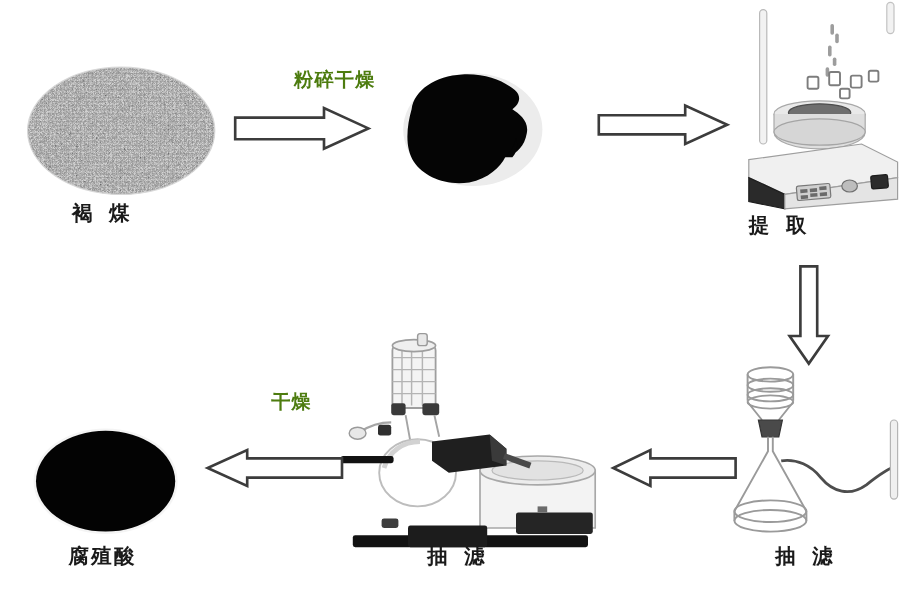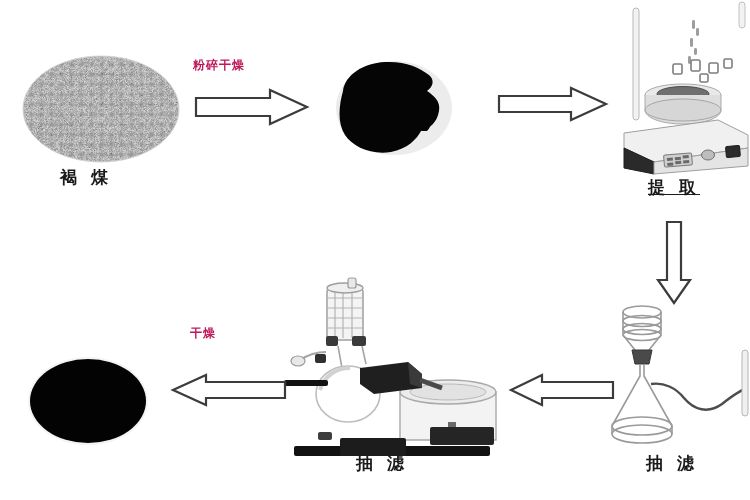--- a/index.html
+++ b/index.html
@@ -10,22 +10,22 @@
   }
   #diagram{position:absolute;left:0;top:0;width:750px;height:500px;}
   .node{position:absolute;}
   .caption{
     position:absolute;text-align:left;color:#1a1a1a;
     font-size:17px;font-weight:700;letter-spacing:4px;
     font-family:"DejaVu Sans","Liberation Sans",sans-serif;
     white-space:nowrap;
   }
   .arrow-label{
-    position:absolute;text-align:left;color:#be185d;
-    font-size:12px;font-weight:700;letter-spacing:1px;
+    position:absolute;text-align:right;color:#4d7c0f;
+    font-size:16px;font-weight:700;letter-spacing:1px;
     font-family:"DejaVu Sans","Liberation Sans",sans-serif;
     white-space:nowrap;
   }
   svg{display:block;overflow:visible;}
   .lignite-ellipse{position:absolute;left:22px;top:55px;width:158px;height:108px;}
   .powder-blob{position:absolute;left:333px;top:57px;width:122px;height:102px;}
   .humic-ellipse{position:absolute;left:26px;top:355px;width:124px;height:92px;}
   .extractor{position:absolute;left:612px;top:2px;width:136px;height:172px;}
   .filterflask{position:absolute;left:604px;top:298px;width:146px;height:148px;}
   .rotovap{position:absolute;left:282px;top:272px;width:228px;height:190px;}
@@ -118,21 +118,21 @@
         <rect x="55" y="160" width="6" height="3"></rect>
           <rect x="63" y="159" width="6" height="3"></rect>
         <rect x="71" y="159" width="6" height="3"></rect>
       </g>
 
       <ellipse cx="96" cy="153" rx="6.5" ry="5" fill="#bdbdbd" stroke="#6f6f6f" stroke-width="1"></ellipse>
 
       <rect x="114" y="144" width="14" height="11" rx="1.5" fill="#2c2c2c" stroke="#1c1c1c" stroke-width="1" transform="rotate(-5 121 150)"></rect>
     </svg>
   </div>
-  <div class="caption" style="left:648px;top:176px;width:86px;text-decoration:underline;">提 取</div>
+  <div class="caption" style="left:624px;top:176px;width:86px;">提 取</div>
 
   <div class="node filterflask">
     <svg width="146" height="148" viewBox="0 0 146 148">
       <g fill="none" stroke="#9a9a9a" stroke-width="1.6">
 
         <ellipse cx="38" cy="14" rx="19" ry="6"></ellipse>
         <path d="M19,14 L19,36 M57,14 L57,36"></path>
         <ellipse cx="38" cy="23" rx="19" ry="5.5"></ellipse>
         <ellipse cx="38" cy="31" rx="19" ry="5.5"></ellipse>
         <ellipse cx="38" cy="37" rx="19" ry="5.5"></ellipse>
@@ -202,20 +202,21 @@
     </svg>
   </div>
   <div class="caption" style="left:356px;top:452px;width:86px;">抽 滤</div>
 
   <div class="node humic-ellipse">
     <svg width="124" height="92" viewBox="0 0 124 92">
       <ellipse cx="62" cy="46" rx="60" ry="44" fill="#f4f4f4"></ellipse>
       <ellipse cx="62" cy="46" rx="58" ry="42" fill="#030303"></ellipse>
     </svg>
   </div>
+  <div class="caption" style="left:57px;top:452px;width:94px;letter-spacing:2px;">腐殖酸</div>
 
   <div class="arrow-label" style="left:193px;top:57px;width:120px;">粉碎干燥</div>
   <div class="arr" style="left:194px;top:88px;">
     <svg width="116" height="38" viewBox="0 0 116 38">
       <path d="M2,10 L76,10 L76,2 L113,19 L76,36 L76,28 L2,28 Z" fill="#ffffff" stroke="#3c3c3c" stroke-width="2.2" stroke-linejoin="miter"></path>
     </svg>
   </div>
 
   <div class="arr" style="left:497px;top:85px;">
     <svg width="112" height="38" viewBox="0 0 112 38">

